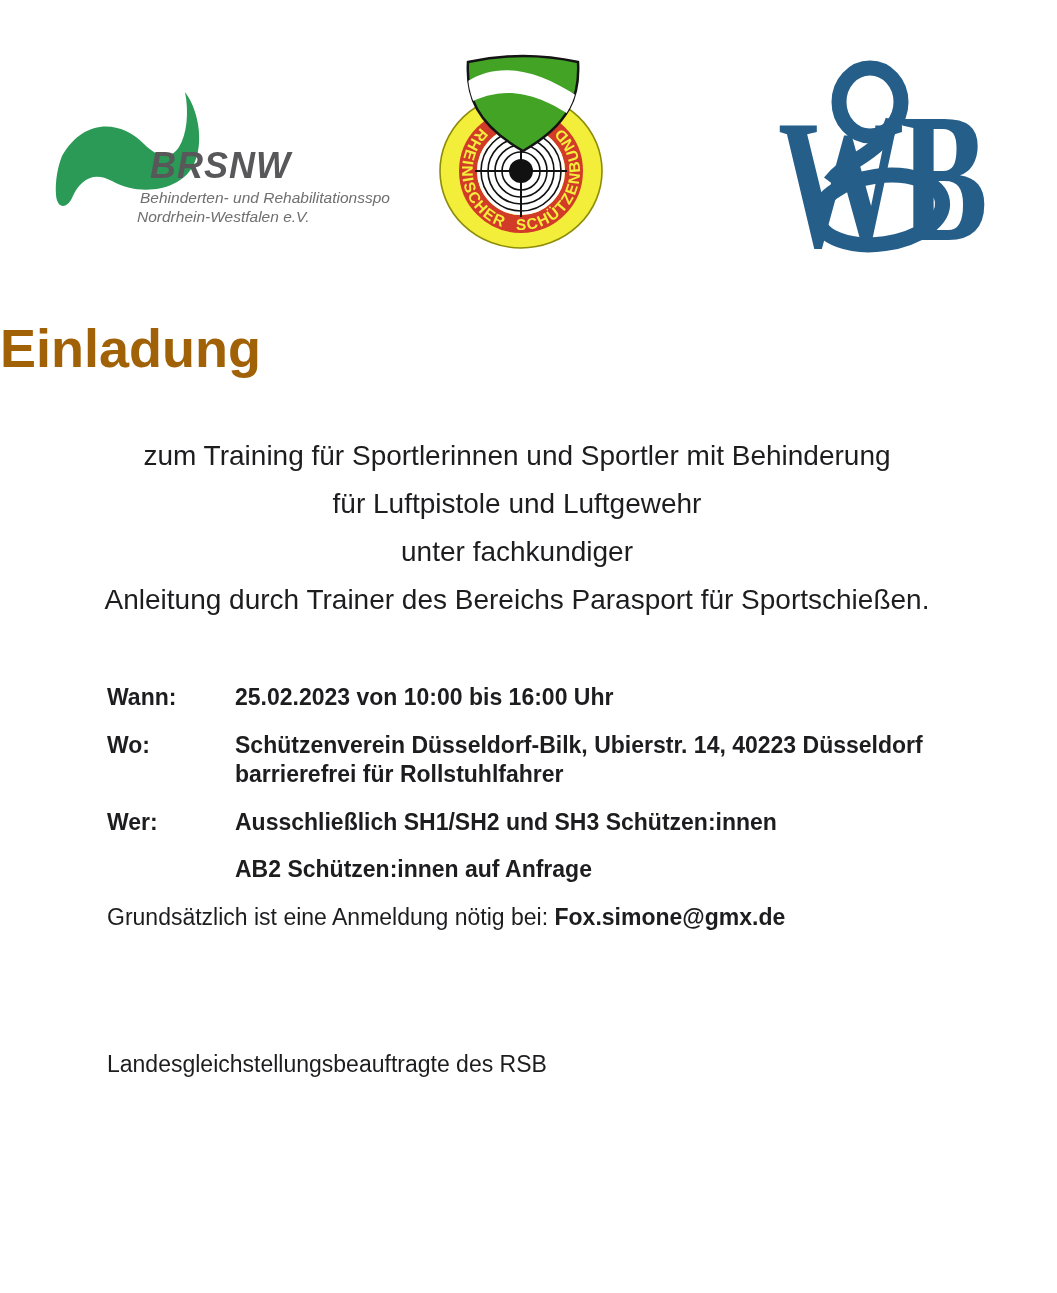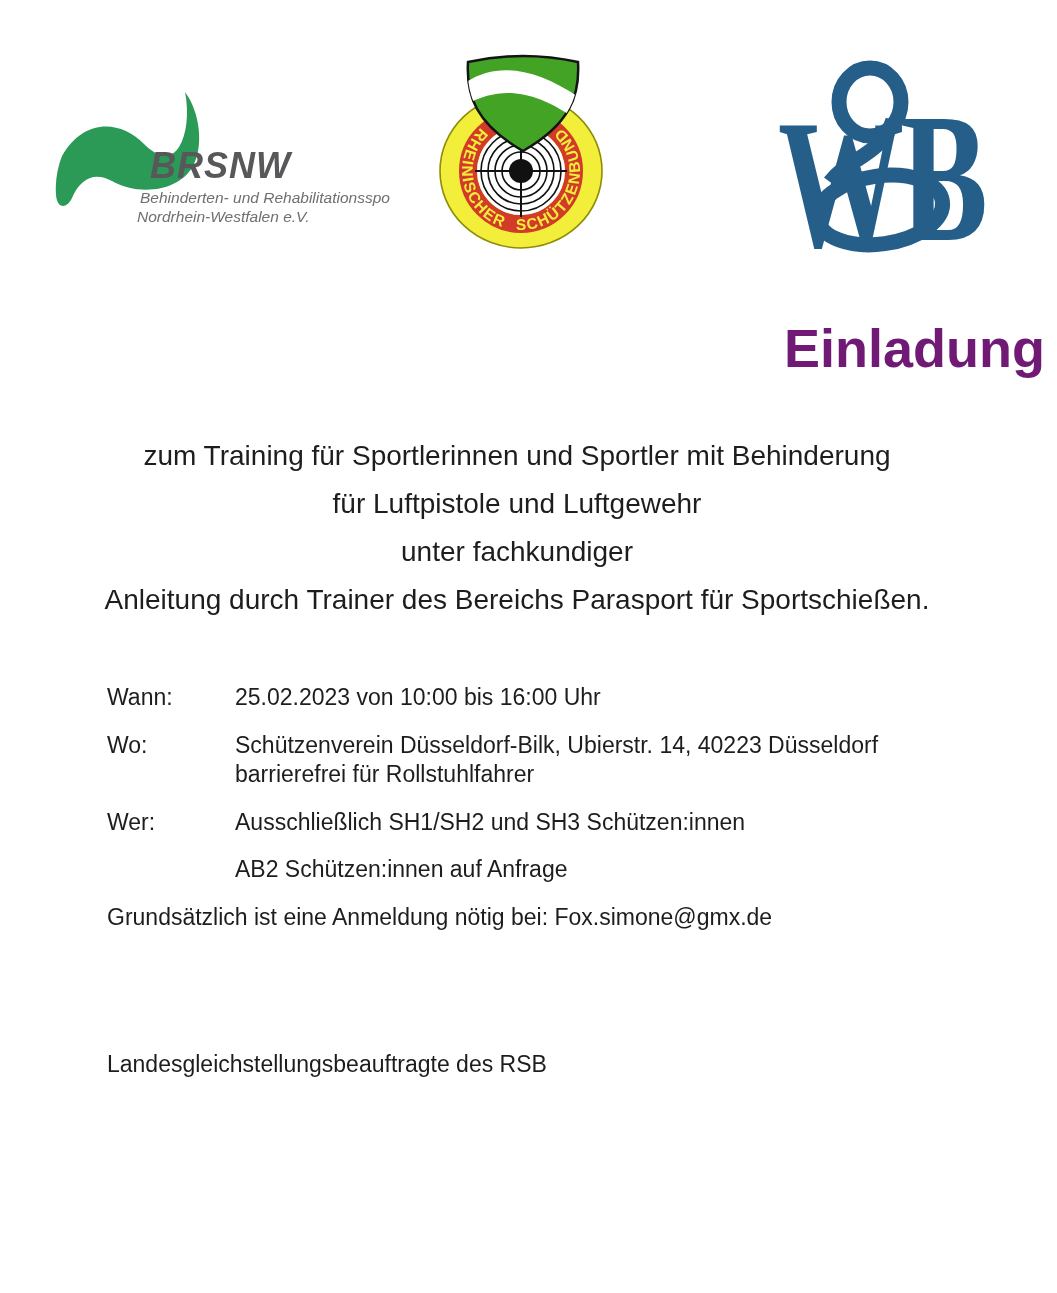--- a/index.html
+++ b/index.html
@@ -13,38 +13,38 @@
     margin:0 auto;
   }
   
   .logo{position:absolute;}
   .brsnw{left:50px;top:84px;width:340px;height:145px;}
   .rsb{left:428px;top:48px;width:200px;height:225px;}
   .wsb{left:770px;top:50px;width:225px;height:215px;}
   
   .title{
     position:absolute;top:318px;left:0;width:1045px;
-    text-align:right;font-size:54px;line-height:60px;font-weight:bold;
-    letter-spacing:0px;color:#701a75;
+    text-align:left;font-size:54px;line-height:60px;font-weight:bold;
+    letter-spacing:0px;color:#a16207;
   }
   .intro{
     position:absolute;top:438px;left:87px;width:860px;text-align:center;
     font-size:28px;line-height:36px;
   }
   .intro p{margin:0 0 12px 0;}
   .details{
     position:absolute;top:683px;left:107px;width:840px;
     font-size:23px;line-height:29.5px;
   }
-  .detail-row{display:flex;margin:0 0 18px 0;}
+  .detail-row{display:flex;margin:0 0 18px 0;font-weight:bold;}
   .detail-label{width:128px;flex:0 0 128px;}
   .detail-value{flex:1;}
   .detail-value p{margin:0;}
   .para{margin:0 0 18px 0;}
-  .bold{font-weight:normal;}
+  .bold{font-weight:bold;}
   .signature{
     position:absolute;top:1050px;left:107px;width:840px;
     font-size:23px;line-height:29.5px;
   }
   .signature p{margin:0 0 18.5px 0;}
   
   .brsnw-acronym{font-family:"Liberation Sans",sans-serif;font-weight:bold;font-style:italic;}
   .brsnw-sub{font-family:"Liberation Sans",sans-serif;font-style:italic;}
   .ring-text{font-family:"Liberation Sans",sans-serif;font-weight:bold;}
   .wsb-letter{font-family:"Liberation Serif",serif;font-weight:bold;}

